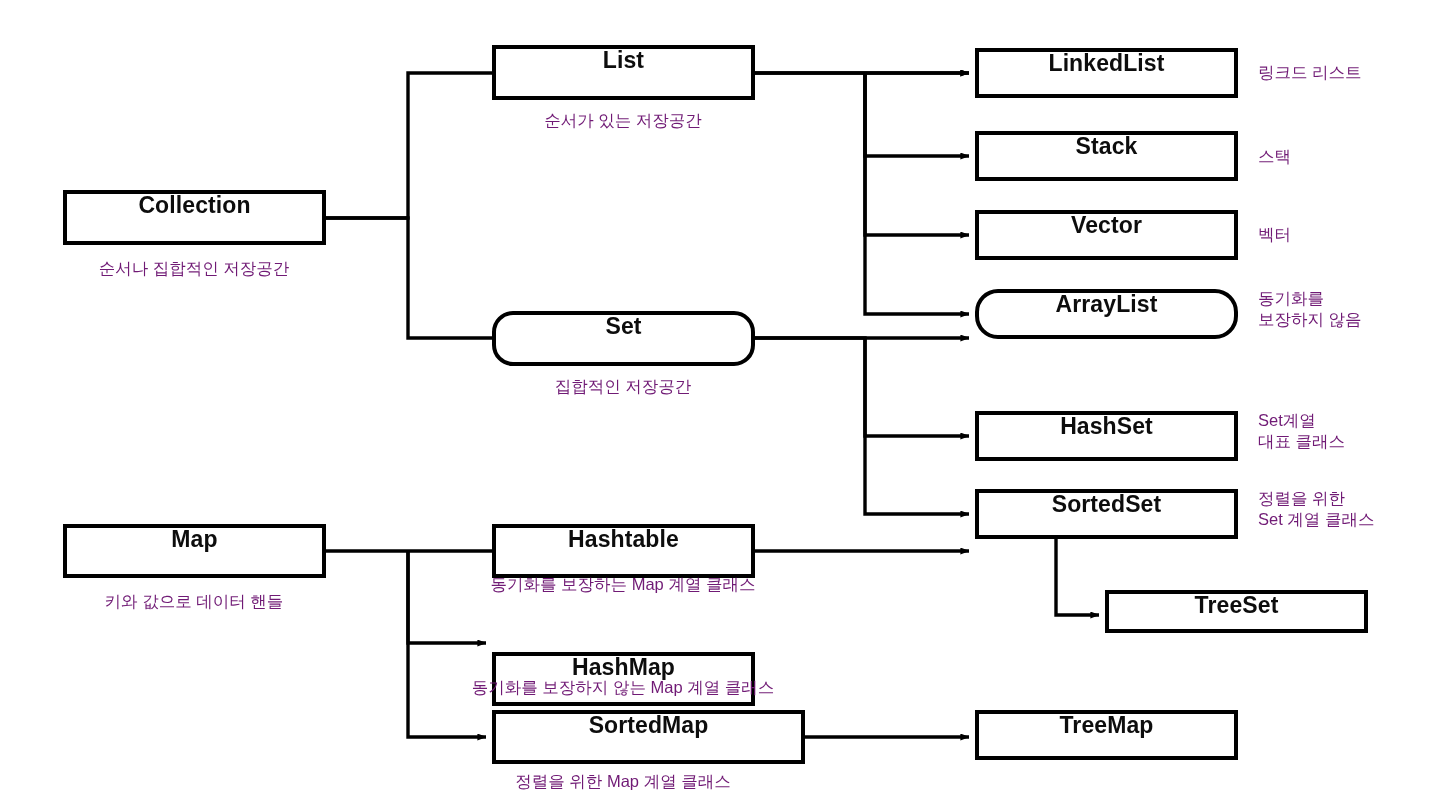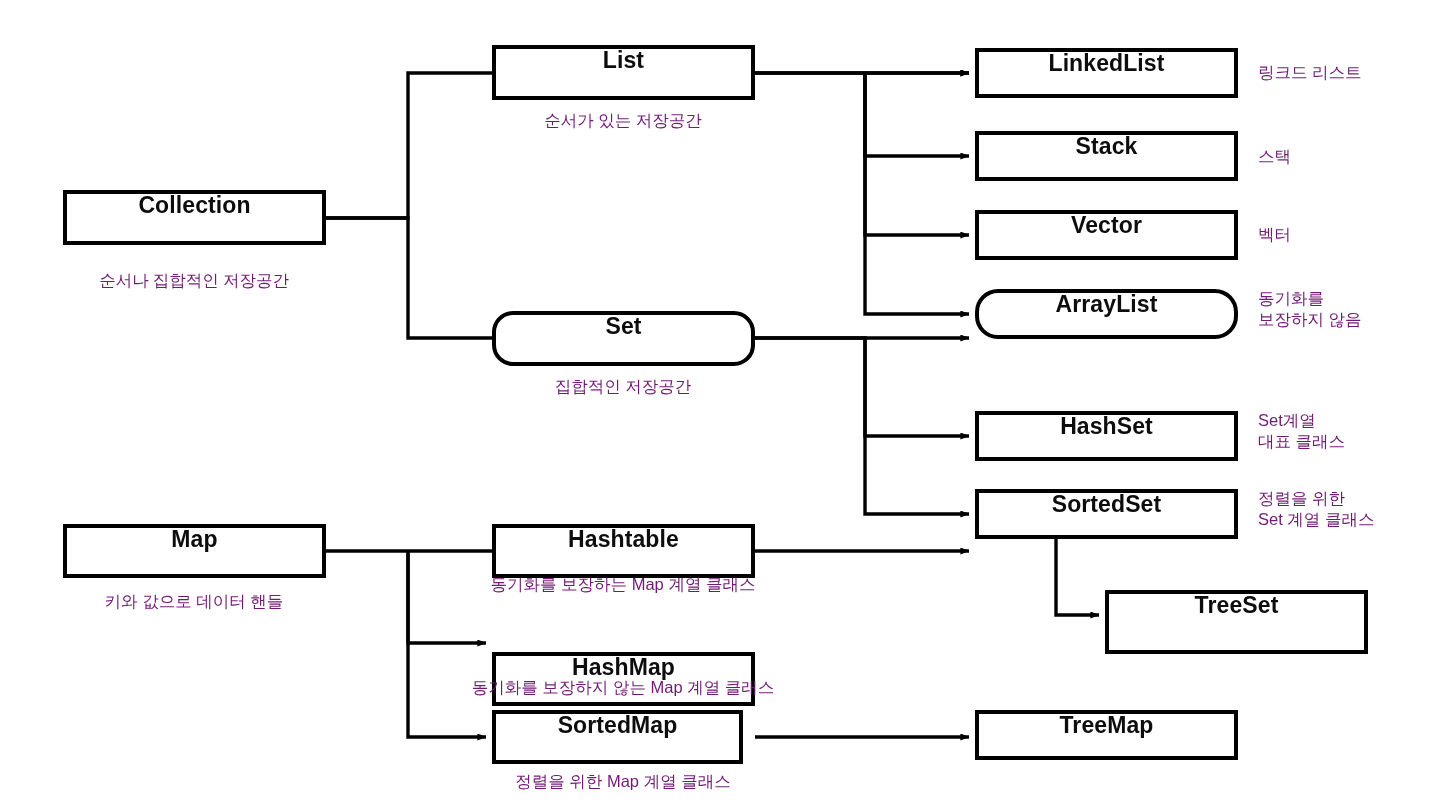--- a/index.html
+++ b/index.html
@@ -109,41 +109,41 @@
       </div>
       <div class="node" style="left: 975px; top: 289px; width: 263px; height: 50px; border-radius: 23px;">
         <span class="node-label">ArrayList</span>
       </div>
       <div class="node" style="left: 975px; top: 411px; width: 263px; height: 50px;">
         <span class="node-label">HashSet</span>
       </div>
       <div class="node" style="left: 975px; top: 489px; width: 263px; height: 50px;">
         <span class="node-label">SortedSet</span>
       </div>
-      <div class="node" style="left: 1105px; top: 590px; width: 263px; height: 64px;">
+      <div class="node" style="left: 1105px; top: 590px; width: 263px; height: 43px;">
         <span class="node-label">TreeSet</span>
       </div>
       <div class="node" style="left: 63px; top: 524px; width: 263px; height: 54px;">
         <span class="node-label">Map</span>
       </div>
       <div class="node" style="left: 492px; top: 524px; width: 263px; height: 54px;">
         <span class="node-label">Hashtable</span>
       </div>
       <div class="node" style="left: 492px; top: 652px; width: 263px; height: 54px;">
         <span class="node-label">HashMap</span>
       </div>
-      <div class="node" style="left: 492px; top: 710px; width: 251px; height: 54px;">
+      <div class="node" style="left: 492px; top: 710px; width: 313px; height: 54px;">
         <span class="node-label">SortedMap</span>
       </div>
       <div class="node" style="left: 975px; top: 710px; width: 263px; height: 50px;">
         <span class="node-label">TreeMap</span>
       </div>
     </div>
   <div id="caption-layer">
-      <div class="caption center" style="left: 194px; top: 270px; font-family: Liberation Serif, serif;">
+      <div class="caption center" style="left: 194px; top: 258px;">
         <span>순서나 집합적인 저장공간</span>
       </div>
       <div class="caption center" style="left: 623px; top: 110px;">
         <span>순서가 있는 저장공간</span>
       </div>
       <div class="caption center" style="left: 623px; top: 376px;">
         <span>집합적인 저장공간</span>
       </div>
       <div class="caption center" style="left: 194px; top: 591px;">
         <span>키와 값으로 데이터 핸들</span>

